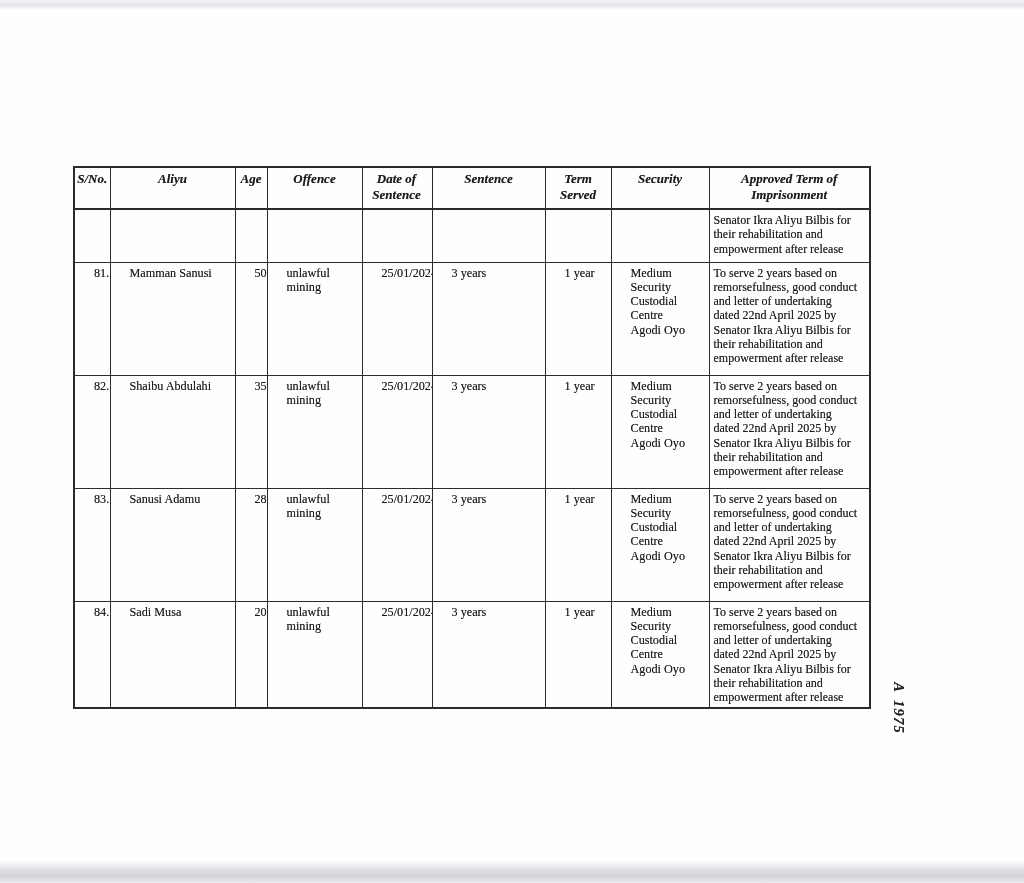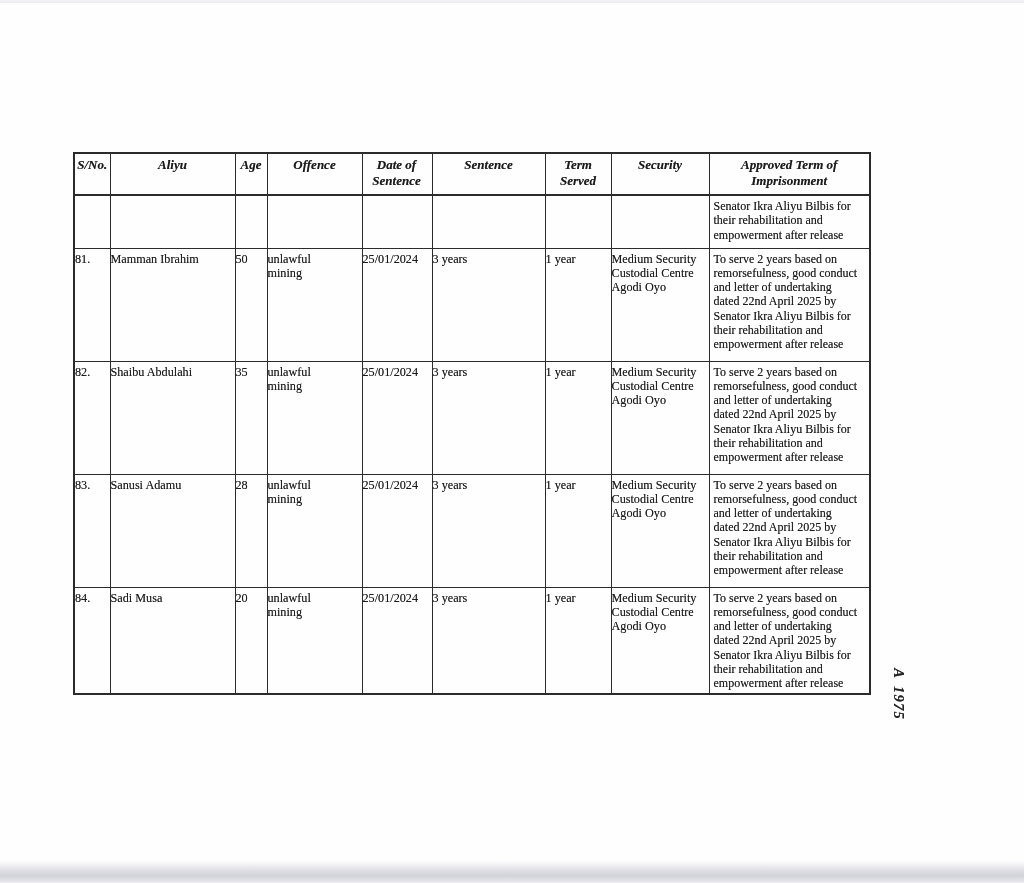--- a/index.html
+++ b/index.html
@@ -22,21 +22,21 @@
     background: linear-gradient(#f4f4f7, #e5e5eb 55%, #fafafc);
   }
   .photo-edge-bottom {
     position: absolute;
     left: 0; bottom: 0;
     width: 1024px; height: 22px;
     background: linear-gradient(#fdfdfe, #dddde3 45%, #d2d2d9 68%, #ebebf1);
   }
   .sheet {
     position: absolute;
-    left: 0; top: 3px;
+    left: 0; top: 17px;
     width: 1024px; height: 852px;
     background: #fefefe;
   }
   table.register {
     position: absolute;
     left: 73px; top: 149px;
     width: 796px;
     border-collapse: collapse;
     table-layout: fixed;
     border: 2px solid #2b2b2b;
@@ -54,21 +54,21 @@
     font-style: italic;
     text-align: center;
     line-height: 1.22;
     padding: 3px 2px;
     border-bottom-width: 2px;
   }
   table.register th.h-right { text-align: center; padding-right: 3px; }
   table.register td {
     font-size: 12.2px;
     line-height: 14.3px;
-    padding: 3px 5px 2px 0;
+    padding: 3px 5px 2px 19px;
   }
   table.register td.c-approved {
     font-size: 12px;
     padding: 3px 3px 2px 4px;
     font-family: Liberation Serif, serif;
   }
   tr.r-header   { height: 42px; }
   tr.r-cont     { height: 53px; }
   tr.r-body     { height: 113px; }
   tr.r-body-last{ height: 96px; }
@@ -132,21 +132,21 @@
         <td></td>
         <td></td>
         <td></td>
         <td></td>
         <td class="c-approved">Senator Ikra Aliyu Bilbis for
 their rehabilitation and
 empowerment after release</td>
       </tr>
       <tr class="r-body">
         <td>81.</td>
-        <td>Mamman Ibrahim</td>
+        <td>Mamman Sanusi</td>
         <td>50</td>
         <td>unlawful
 mining</td>
         <td>25/01/2024</td>
         <td>3 years</td>
         <td>1 year</td>
         <td>Medium Security
 Custodial Centre
 Agodi Oyo</td>
         <td class="c-approved">To serve 2 years based on

